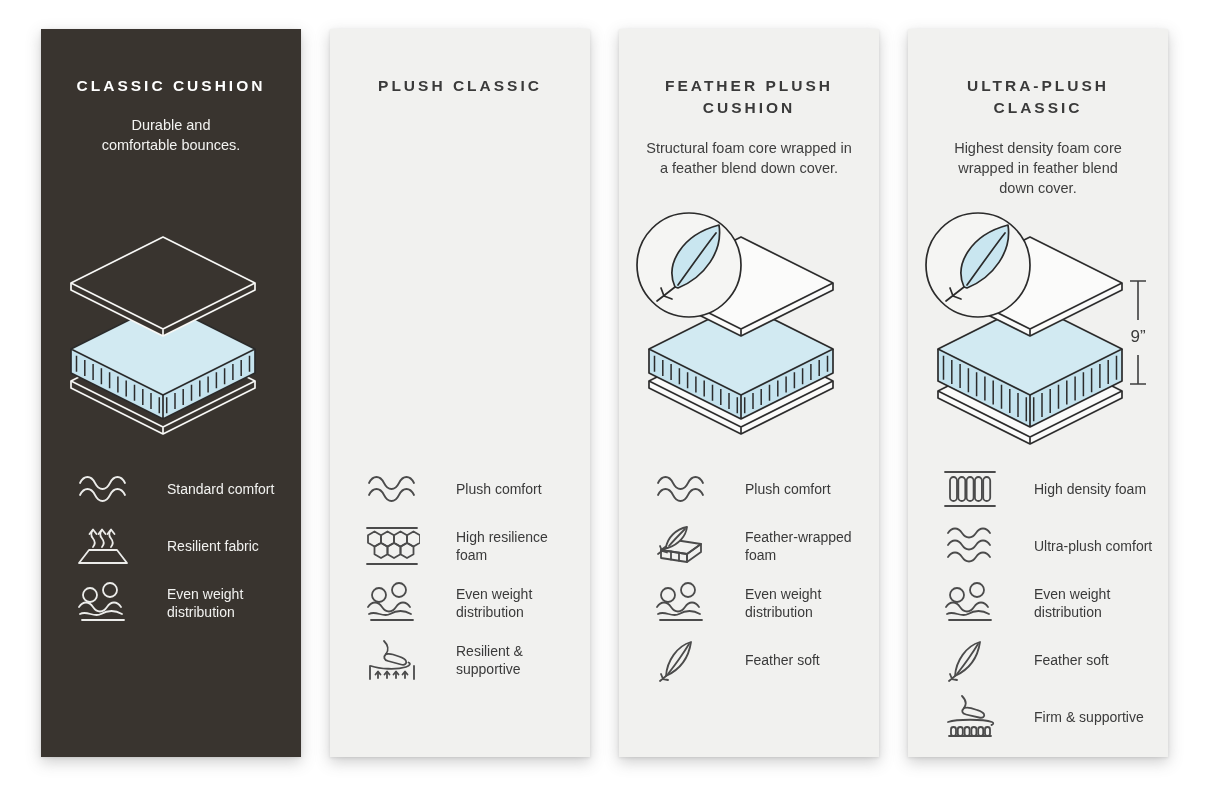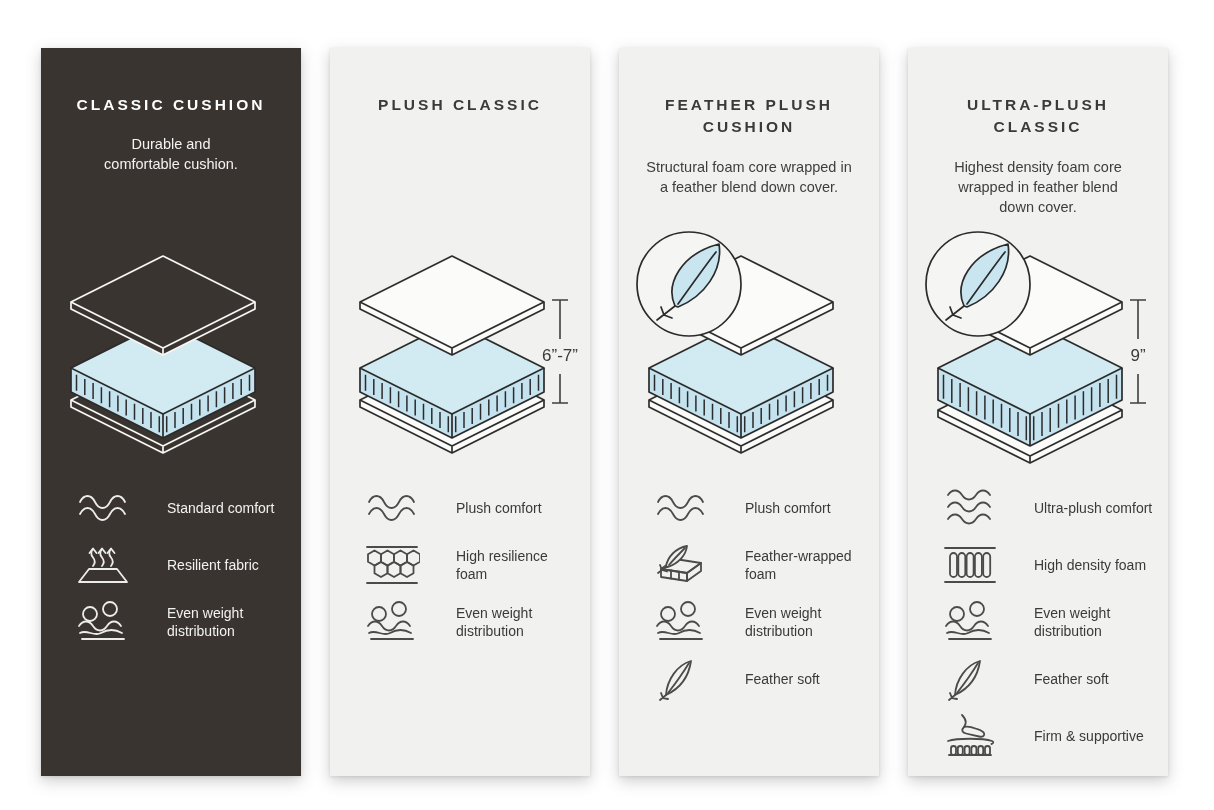--- a/index.html
+++ b/index.html
@@ -4,21 +4,21 @@
 <title>Cushion Comparison Infographic</title>
 <style>
   html,body{margin:0;padding:0;}
   body{
     width:1214px;height:810px;position:relative;background:#ffffff;
     font-family:"Liberation Sans","DejaVu Sans",sans-serif;
     -webkit-font-smoothing:antialiased;
   }
   .canvas{position:absolute;inset:0;}
   .card{
-    position:absolute;top:48px;width:260px;height:728px;background:#f1f1ef;
+    position:absolute;top:29px;width:260px;height:728px;background:#f1f1ef;
     box-shadow:0 5px 14px rgba(90,90,90,.30), 0 1px 3px rgba(0,0,0,.10);
     --plate-fill:#fbfbfa;--plate-stroke:#2d2d2d;
     --slab-top:#d2eaf2;--slab-side:#c5e3ee;--slab-stroke:#2b2b2b;
   }
   .card.dark{
     background:#39342f;
     --plate-fill:#39342f;--plate-stroke:#f7f7f5;
   }
   .c0{left:41px}.c1{left:330px}.c2{left:619px}.c3{left:908px}
 
@@ -137,21 +137,21 @@
       <path d="M7 41h42"></path>
     </symbol>
   </defs>
 </svg>
 
 <div class="canvas">
 
   <section class="card dark c0">
     <h2 class="title">CLASSIC CUSHION</h2>
     <p class="desc">Durable and
-comfortable cushion.</p>
+comfortable bounces.</p>
     <div class="illo">
       <svg class="cushion" width="252" height="245" viewBox="0 0 252 245">
         <g transform="translate(0,24)">
           <g>
             <path class="plate" d="M118 108 210 154v7l-92 46-92-46v-7Z"></path>
             <path class="plate-inner" d="M26 154l92 46 92-46M118 200v7"></path>
           </g>
           <g>
             <path class="slab-side" d="M118 76l92 46v24l-92 46-92-46v-24Z"></path>
             <path class="slab-top" d="M118 76l92 46-92 46-92-46Z"></path>
@@ -190,45 +190,20 @@
             </svg>
           </span>
         <span class="flabel">Even weight
 distribution</span>
       </li>
     </ul>
   </section>
 
   <section class="card c1">
     <h2 class="title">PLUSH CLASSIC</h2>
-    <div class="illo">
-      <svg class="cushion" width="252" height="245" viewBox="0 0 252 245">
-        <g class="measure">
-          <path class="mline" d="M218 78h16M226 78v39M226 152v29M218 181h16"></path>
-          <text class="mtext" x="226" y="139" text-anchor="middle">6”-7”</text>
-        </g>
-        <g transform="translate(0,24)">
-          <g>
-            <path class="plate" d="M118 108 210 154v7l-92 46-92-46v-7Z"></path>
-            <path class="plate-inner" d="M26 154l92 46 92-46M118 200v7"></path>
-          </g>
-          <g>
-            <path class="slab-side" d="M118 76l92 46v24l-92 46-92-46v-24Z"></path>
-            <path class="slab-top" d="M118 76l92 46-92 46-92-46Z"></path>
-            <path class="slab-edge" d="M26 122v24l92 46 92-46v-24M118 168v24"></path>
-            <path class="hatch" d="M31.5 128.8V144.8M39.8 132.9V148.9M48.1 137V153M56.4 141.2V157.2M64.6 145.3V161.3M72.9 149.5V165.5M81.2 153.6V169.6M89.5 157.7V173.7M97.8 161.9V177.9M106 166V182M114.3 170.2V186.2"></path>
-            <path class="hatch" d="M204.5 128.8V144.8M196.2 132.9V148.9M187.9 137V153M179.6 141.2V157.2M171.4 145.3V161.3M163.1 149.5V165.5M154.8 153.6V169.6M146.5 157.7V173.7M138.2 161.9V177.9M130 166V182M121.7 170.2V186.2"></path>
-          </g>
-          <g>
-            <path class="plate" d="M118 10l92 46v7l-92 46-92-46v-7Z"></path>
-            <path class="plate-inner" d="M26 56l92 46 92-46M118 102v7"></path>
-          </g>
-        </g>
-      </svg>
-    </div>
     <ul class="features">
       <li class="feat">
         <span class="ficon">
             <svg width="56" height="44" fill="none" stroke="currentColor" stroke-width="1.8" stroke-linecap="round" stroke-linejoin="round">
               <use href="#sym-wave"></use>
             </svg>
           </span>
         <span class="flabel">Plush comfort</span>
       </li>
       <li class="feat">
@@ -241,20 +216,29 @@
 foam</span>
       </li>
       <li class="feat">
         <span class="ficon">
             <svg width="56" height="44" fill="none" stroke="currentColor" stroke-width="1.8" stroke-linecap="round" stroke-linejoin="round">
               <use href="#sym-weight"></use>
             </svg>
           </span>
         <span class="flabel">Even weight
 distribution</span>
+      </li>
+      <li class="feat">
+        <span class="ficon">
+            <svg width="56" height="44" fill="none" stroke="currentColor" stroke-width="1.8" stroke-linecap="round" stroke-linejoin="round">
+              <use href="#sym-resilient"></use>
+            </svg>
+          </span>
+        <span class="flabel">Resilient &amp;
+supportive</span>
       </li>
     </ul>
   </section>
 
   <section class="card c2">
     <h2 class="title">FEATHER PLUSH
 CUSHION</h2>
     <p class="desc">Structural foam core wrapped in
 a feather blend down cover.</p>
     <div class="illo">
@@ -356,32 +340,32 @@
           <path class="feather-fill" d="M52 84C42 62 58 32 96 22c4 26-14 52-41 63Z"></path>
           <path class="vein" d="M55 82C68 64 82 44 93 30"></path>
           <path class="vein" d="M34 98 52 84M41 93l-3-8M41 93l8 3"></path>
         </g>
       </svg>
     </div>
     <ul class="features">
       <li class="feat">
         <span class="ficon">
             <svg width="56" height="44" fill="none" stroke="currentColor" stroke-width="1.8" stroke-linecap="round" stroke-linejoin="round">
+              <use href="#sym-foamcaps"></use>
+            </svg>
+          </span>
+        <span class="flabel">High density foam</span>
+      </li>
+      <li class="feat">
+        <span class="ficon">
+            <svg width="56" height="44" fill="none" stroke="currentColor" stroke-width="1.8" stroke-linecap="round" stroke-linejoin="round">
               <use href="#sym-wave3"></use>
             </svg>
           </span>
         <span class="flabel">Ultra-plush comfort</span>
-      </li>
-      <li class="feat">
-        <span class="ficon">
-            <svg width="56" height="44" fill="none" stroke="currentColor" stroke-width="1.8" stroke-linecap="round" stroke-linejoin="round">
-              <use href="#sym-foamcaps"></use>
-            </svg>
-          </span>
-        <span class="flabel">High density foam</span>
       </li>
       <li class="feat">
         <span class="ficon">
             <svg width="56" height="44" fill="none" stroke="currentColor" stroke-width="1.8" stroke-linecap="round" stroke-linejoin="round">
               <use href="#sym-weight"></use>
             </svg>
           </span>
         <span class="flabel">Even weight
 distribution</span>
       </li>

